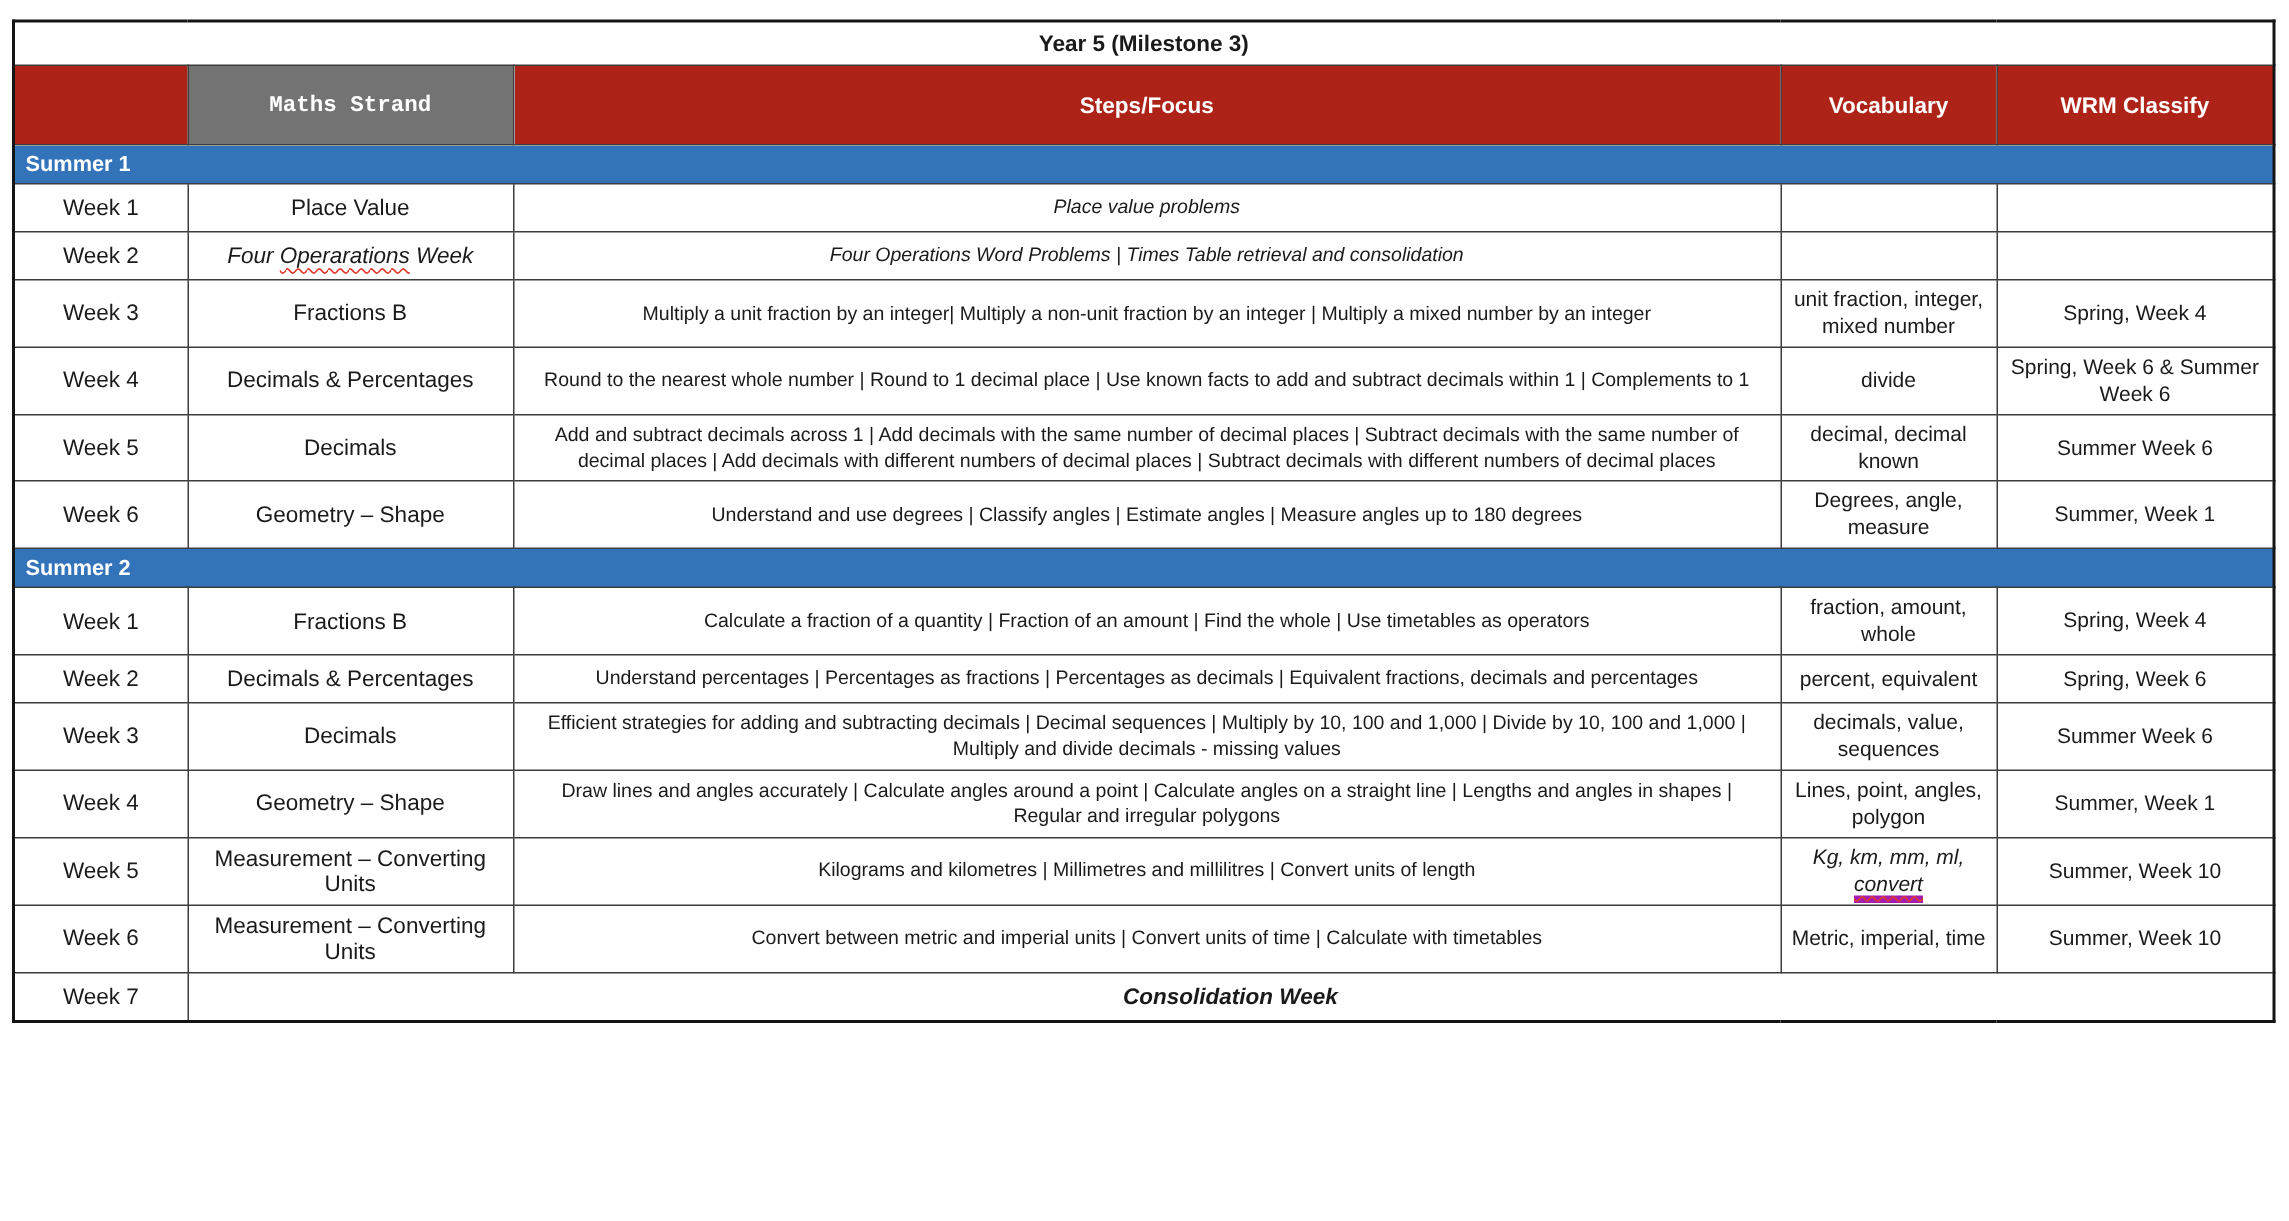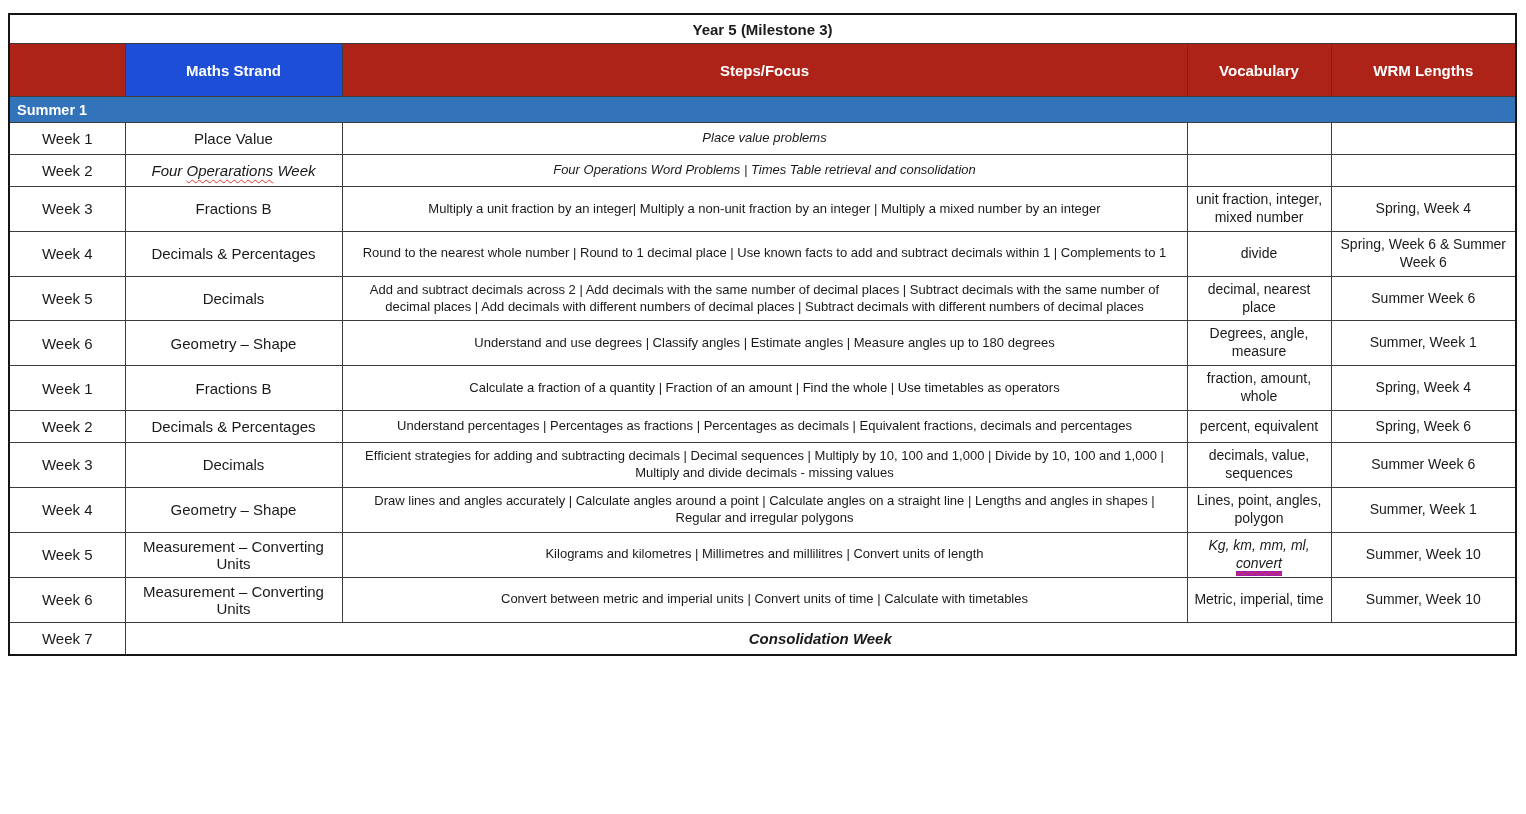--- a/index.html
+++ b/index.html
@@ -110,24 +110,24 @@
       <col style="width:845px">
       <col style="width:144px">
       <col style="width:185px">
     </colgroup>
     <tbody id="table-body">
       <tr>
         <td class="title-cell" colspan="5">Year 5 (Milestone 3)</td>
       </tr>
       <tr>
         <th class="hdr-cell" style="background: rgb(174, 35, 24);"></th>
-        <th class="hdr-cell" style="background: #1d4ed8;">Maths Strand</th>
+        <th class="hdr-cell" style="background: #737373; font-family: Liberation Mono, monospace;">Maths Strand</th>
         <th class="hdr-cell" style="background: rgb(174, 35, 24);">Steps/Focus</th>
         <th class="hdr-cell" style="background: rgb(174, 35, 24);">Vocabulary</th>
-        <th class="hdr-cell" style="background: rgb(174, 35, 24);">WRM Lengths</th>
+        <th class="hdr-cell" style="background: rgb(174, 35, 24);">WRM Classify</th>
       </tr>
     <tr>
           <td colspan="5" class="section-cell" style="background: rgb(51, 115, 186); margin-left: 25px;">Summer 1</td>
         </tr>
         <tr>
           <td class="week-cell">Week 1</td>
           <td class="strand-cell">Place Value</td>
           <td class="steps-cell italic">Place value problems</td>
           <td class="vocab-cell"></td>
           <td class="wrm-cell"></td>
@@ -149,32 +149,35 @@
         <tr>
           <td class="week-cell">Week 4</td>
           <td class="strand-cell">Decimals &amp; Percentages</td>
           <td class="steps-cell">Round to the nearest whole number | Round to 1 decimal place | Use known facts to add and subtract decimals within 1 | Complements to 1</td>
           <td class="vocab-cell">divide</td>
           <td class="wrm-cell">Spring, Week 6 &amp; Summer Week 6</td>
         </tr>
         <tr>
           <td class="week-cell">Week 5</td>
           <td class="strand-cell">Decimals</td>
-          <td class="steps-cell">Add and subtract decimals across 2 | Add decimals with the same number of decimal places | Subtract decimals with the same number of decimal places | Add decimals with different numbers of decimal places | Subtract decimals with different numbers of decimal places</td>
-          <td class="vocab-cell">decimal, nearest place</td>
+          <td class="steps-cell">Add and subtract decimals across 1 | Add decimals with the same number of decimal places | Subtract decimals with the same number of decimal places | Add decimals with different numbers of decimal places | Subtract decimals with different numbers of decimal places</td>
+          <td class="vocab-cell">decimal, decimal known</td>
           <td class="wrm-cell">Summer Week 6</td>
         </tr>
         <tr>
           <td class="week-cell">Week 6</td>
           <td class="strand-cell">Geometry – Shape</td>
           <td class="steps-cell">Understand and use degrees | Classify angles | Estimate angles | Measure angles up to 180 degrees</td>
           <td class="vocab-cell">Degrees, angle, measure</td>
           <td class="wrm-cell">Summer, Week 1</td>
         </tr>
         <tr>
+          <td colspan="5" class="section-cell" style="background: rgb(51, 115, 186);">Summer 2</td>
+        </tr>
+        <tr>
           <td class="week-cell">Week 1</td>
           <td class="strand-cell">Fractions B</td>
           <td class="steps-cell">Calculate a fraction of a quantity | Fraction of an amount | Find the whole | Use timetables as operators</td>
           <td class="vocab-cell">fraction, amount, whole</td>
           <td class="wrm-cell">Spring, Week 4</td>
         </tr>
         <tr>
           <td class="week-cell">Week 2</td>
           <td class="strand-cell">Decimals &amp; Percentages</td>
           <td class="steps-cell">Understand percentages | Percentages as fractions | Percentages as decimals | Equivalent fractions, decimals and percentages</td>

